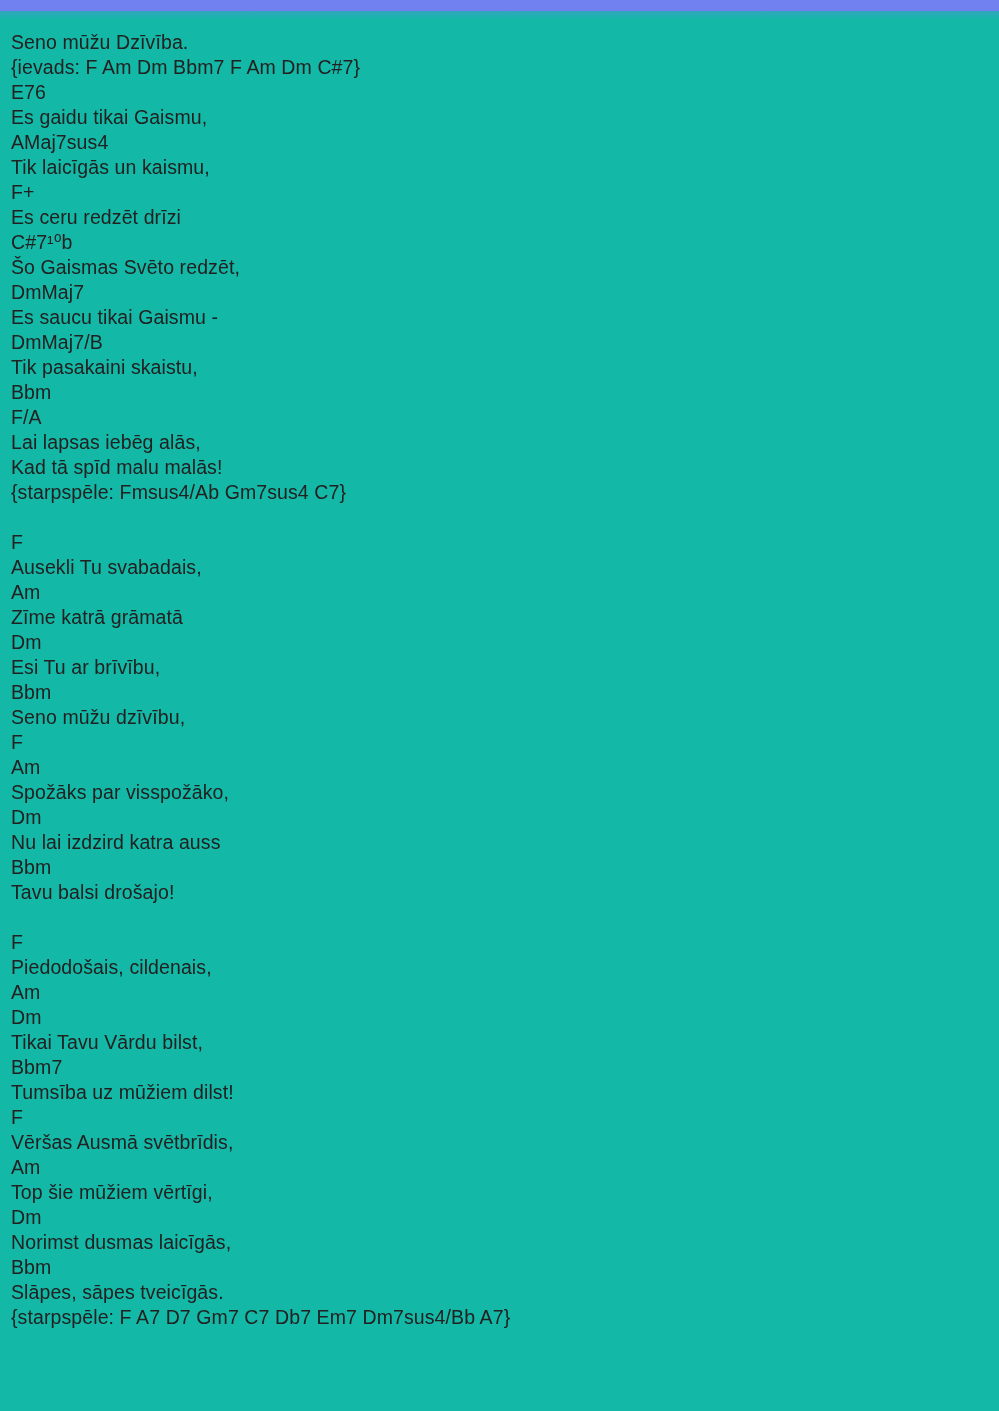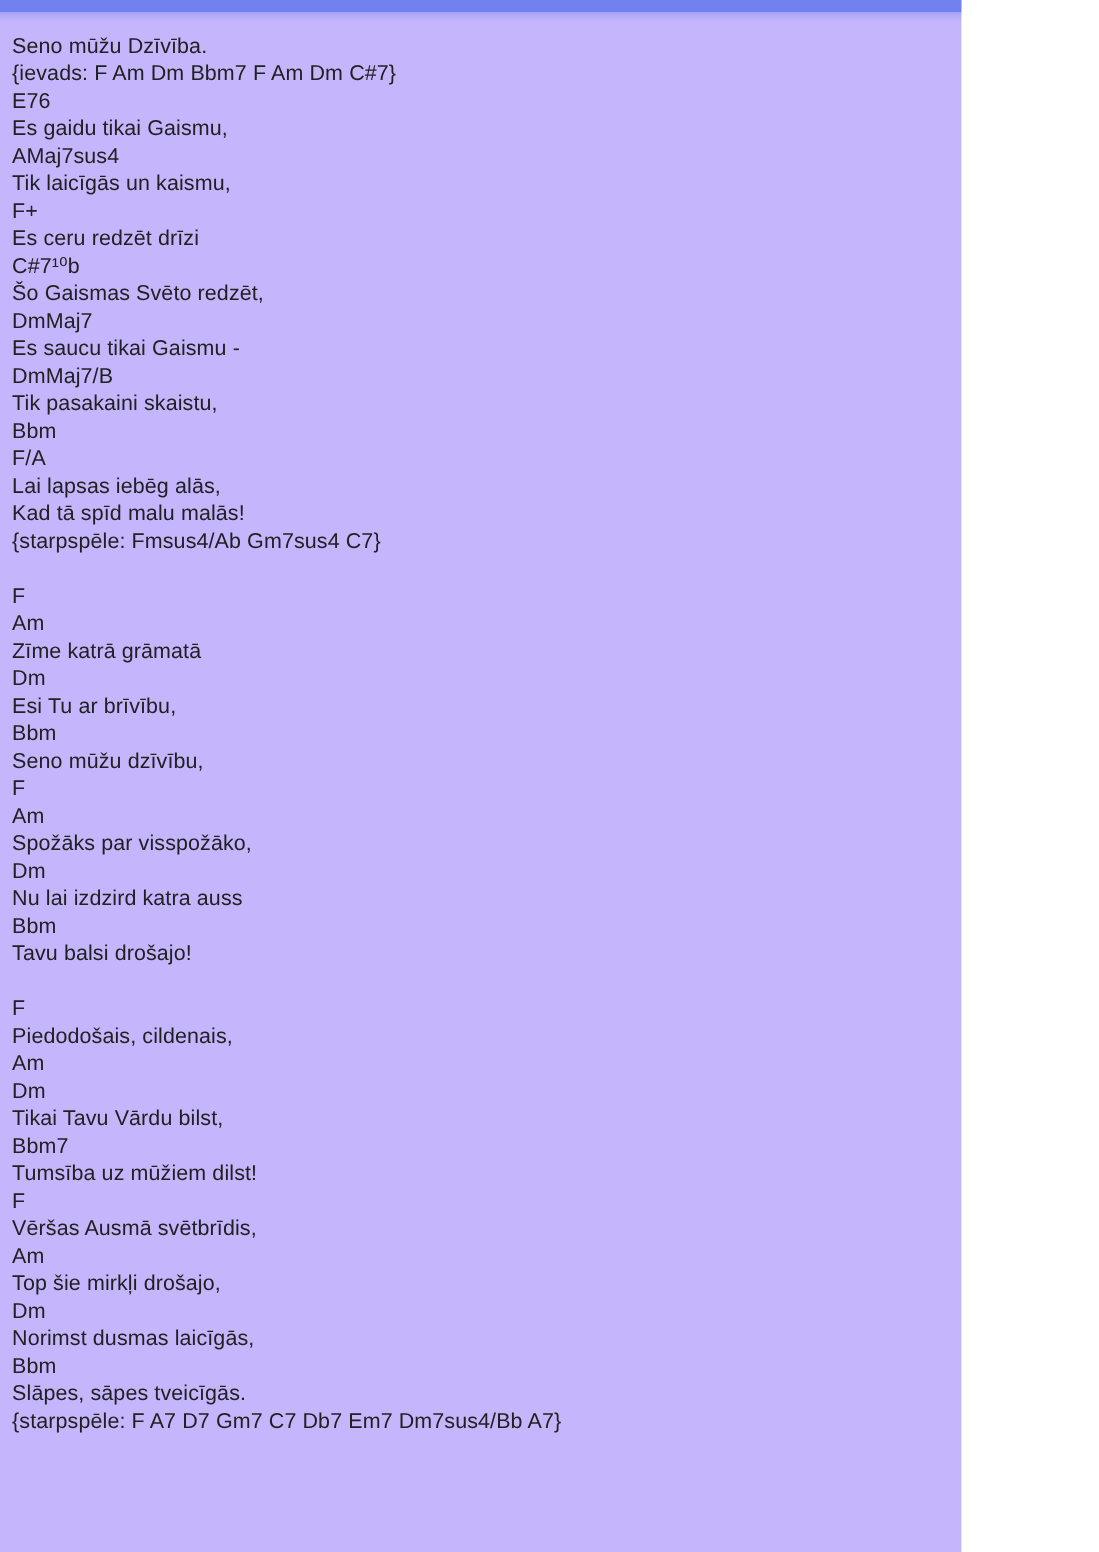--- a/index.html
+++ b/index.html
@@ -8,23 +8,23 @@
     background: #ffffff;
   }
   body {
     width: 999px;
     height: 1411px;
     overflow: hidden;
     font-family: "Liberation Sans", "DejaVu Sans", sans-serif;
   }
   .screen {
     position: relative;
-    width: 874px;
+    width: 999px;
     height: 1411px;
-    background: #c4b5fd;
+    background: #14b8a6;
   }
   .top-bar {
     height: 11px;
     width: 100%;
     background: #7181f0; 
   }
   .top-bar-shadow {
     height: 9px;
     width: 100%;
     background: linear-gradient(to bottom, rgba(113,129,240,0.32), rgba(113,129,240,0.0));
@@ -62,20 +62,21 @@
       <div class="line lyric">Es saucu tikai Gaismu -</div>
       <div class="line chord">DmMaj7/B</div>
       <div class="line lyric">Tik pasakaini skaistu,</div>
       <div class="line chord">Bbm</div>
       <div class="line chord">F/A</div>
       <div class="line lyric">Lai lapsas iebēg alās,</div>
       <div class="line lyric">Kad tā spīd malu malās!</div>
       <div class="line directive">{starpspēle: Fmsus4/Ab Gm7sus4 C7}</div>
       <div class="line blank"></div>
       <div class="line chord">F</div>
+      <div class="line lyric">Ausekli Tu svabadais,</div>
       <div class="line chord">Am</div>
       <div class="line lyric">Zīme katrā grāmatā</div>
       <div class="line chord">Dm</div>
       <div class="line lyric">Esi Tu ar brīvību,</div>
       <div class="line chord">Bbm</div>
       <div class="line lyric">Seno mūžu dzīvību,</div>
       <div class="line chord">F</div>
       <div class="line chord">Am</div>
       <div class="line lyric">Spožāks par visspožāko,</div>
       <div class="line chord">Dm</div>
@@ -86,20 +87,20 @@
       <div class="line chord">F</div>
       <div class="line lyric">Piedodošais, cildenais,</div>
       <div class="line chord">Am</div>
       <div class="line chord">Dm</div>
       <div class="line lyric">Tikai Tavu Vārdu bilst,</div>
       <div class="line chord">Bbm7</div>
       <div class="line lyric">Tumsība uz mūžiem dilst!</div>
       <div class="line chord">F</div>
       <div class="line lyric">Vēršas Ausmā svētbrīdis,</div>
       <div class="line chord">Am</div>
-      <div class="line lyric">Top šie mirkļi drošajo,</div>
+      <div class="line lyric">Top šie mūžiem vērtīgi,</div>
       <div class="line chord">Dm</div>
       <div class="line lyric">Norimst dusmas laicīgās,</div>
       <div class="line chord">Bbm</div>
       <div class="line lyric">Slāpes, sāpes tveicīgās.</div>
       <div class="line directive">{starpspēle: F A7 D7 Gm7 C7 Db7 Em7 Dm7sus4/Bb A7}</div>
     </div>
 </div>
 
 </body></html>

